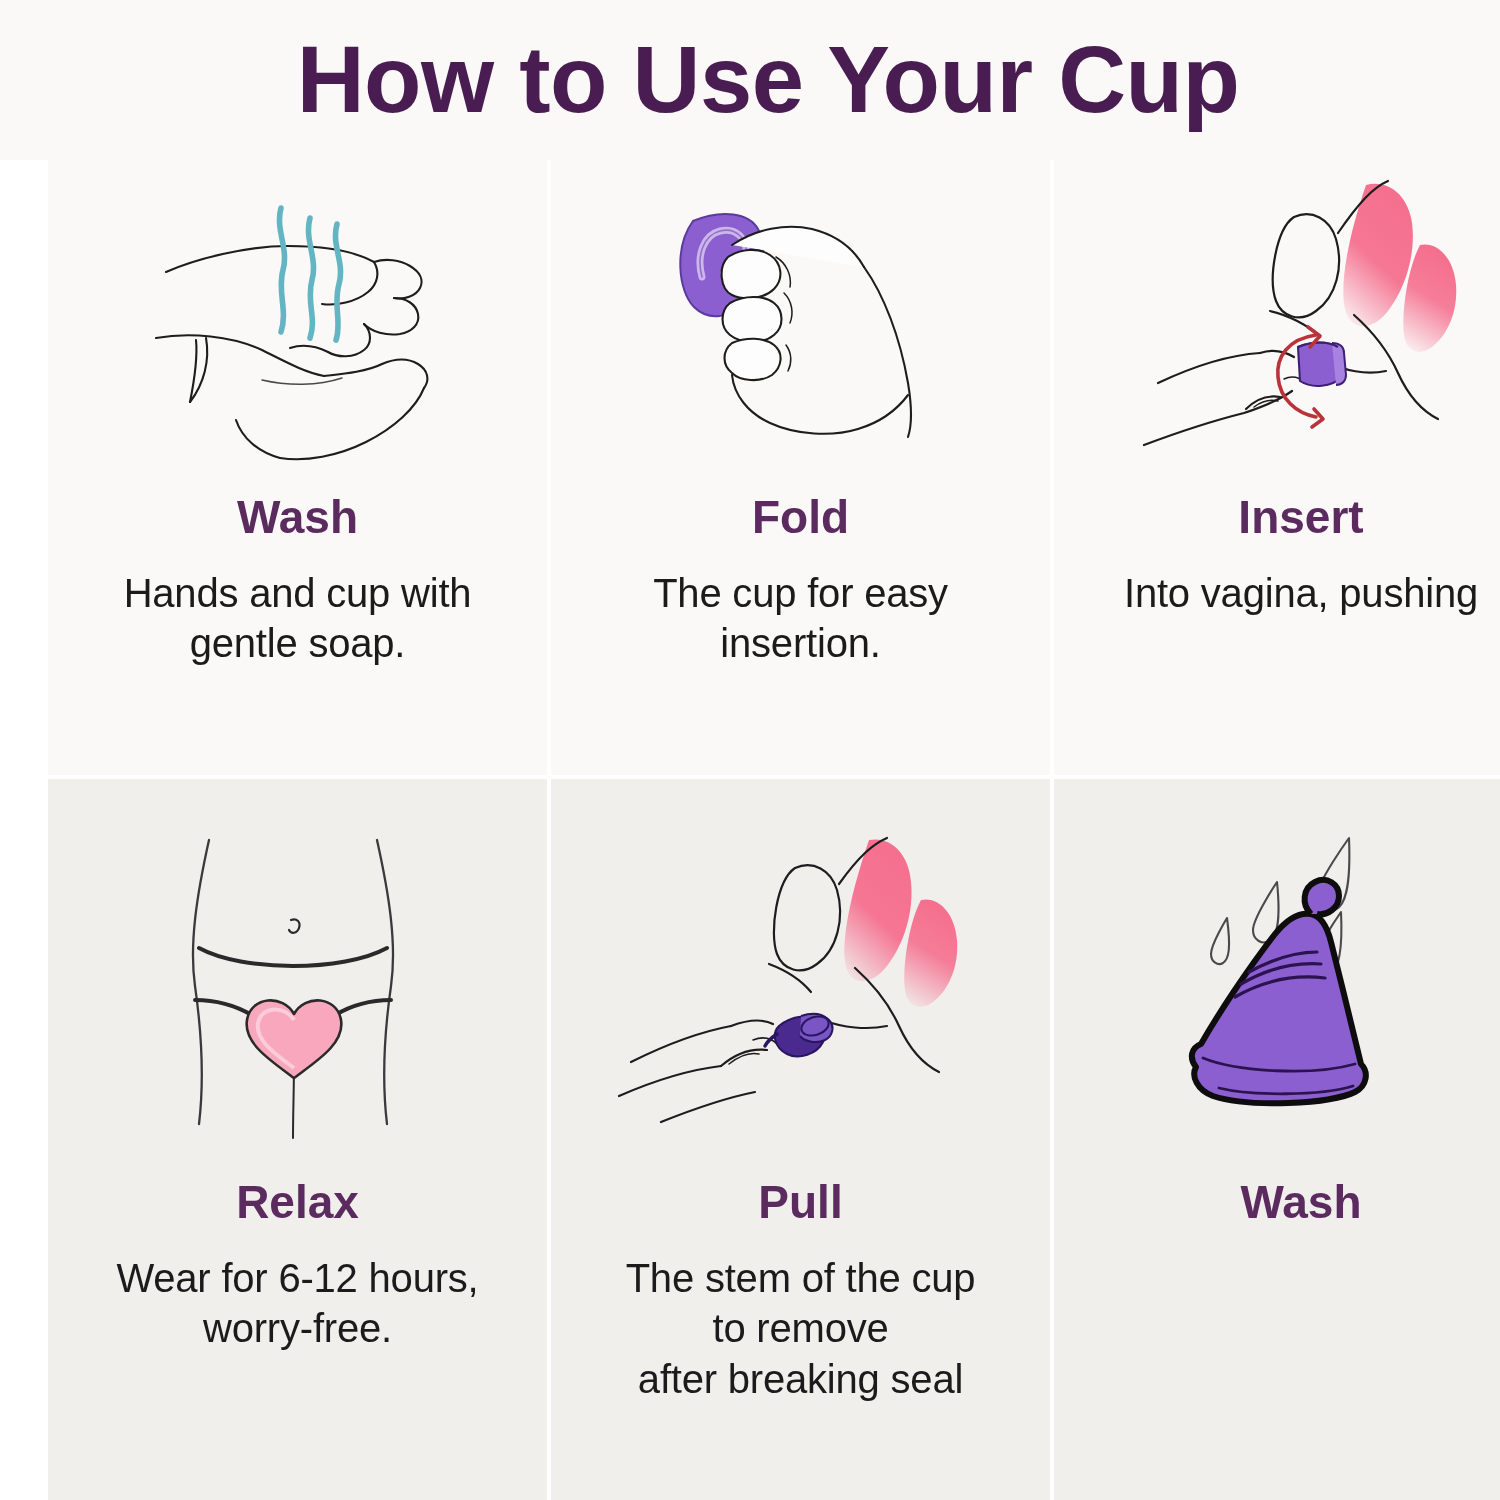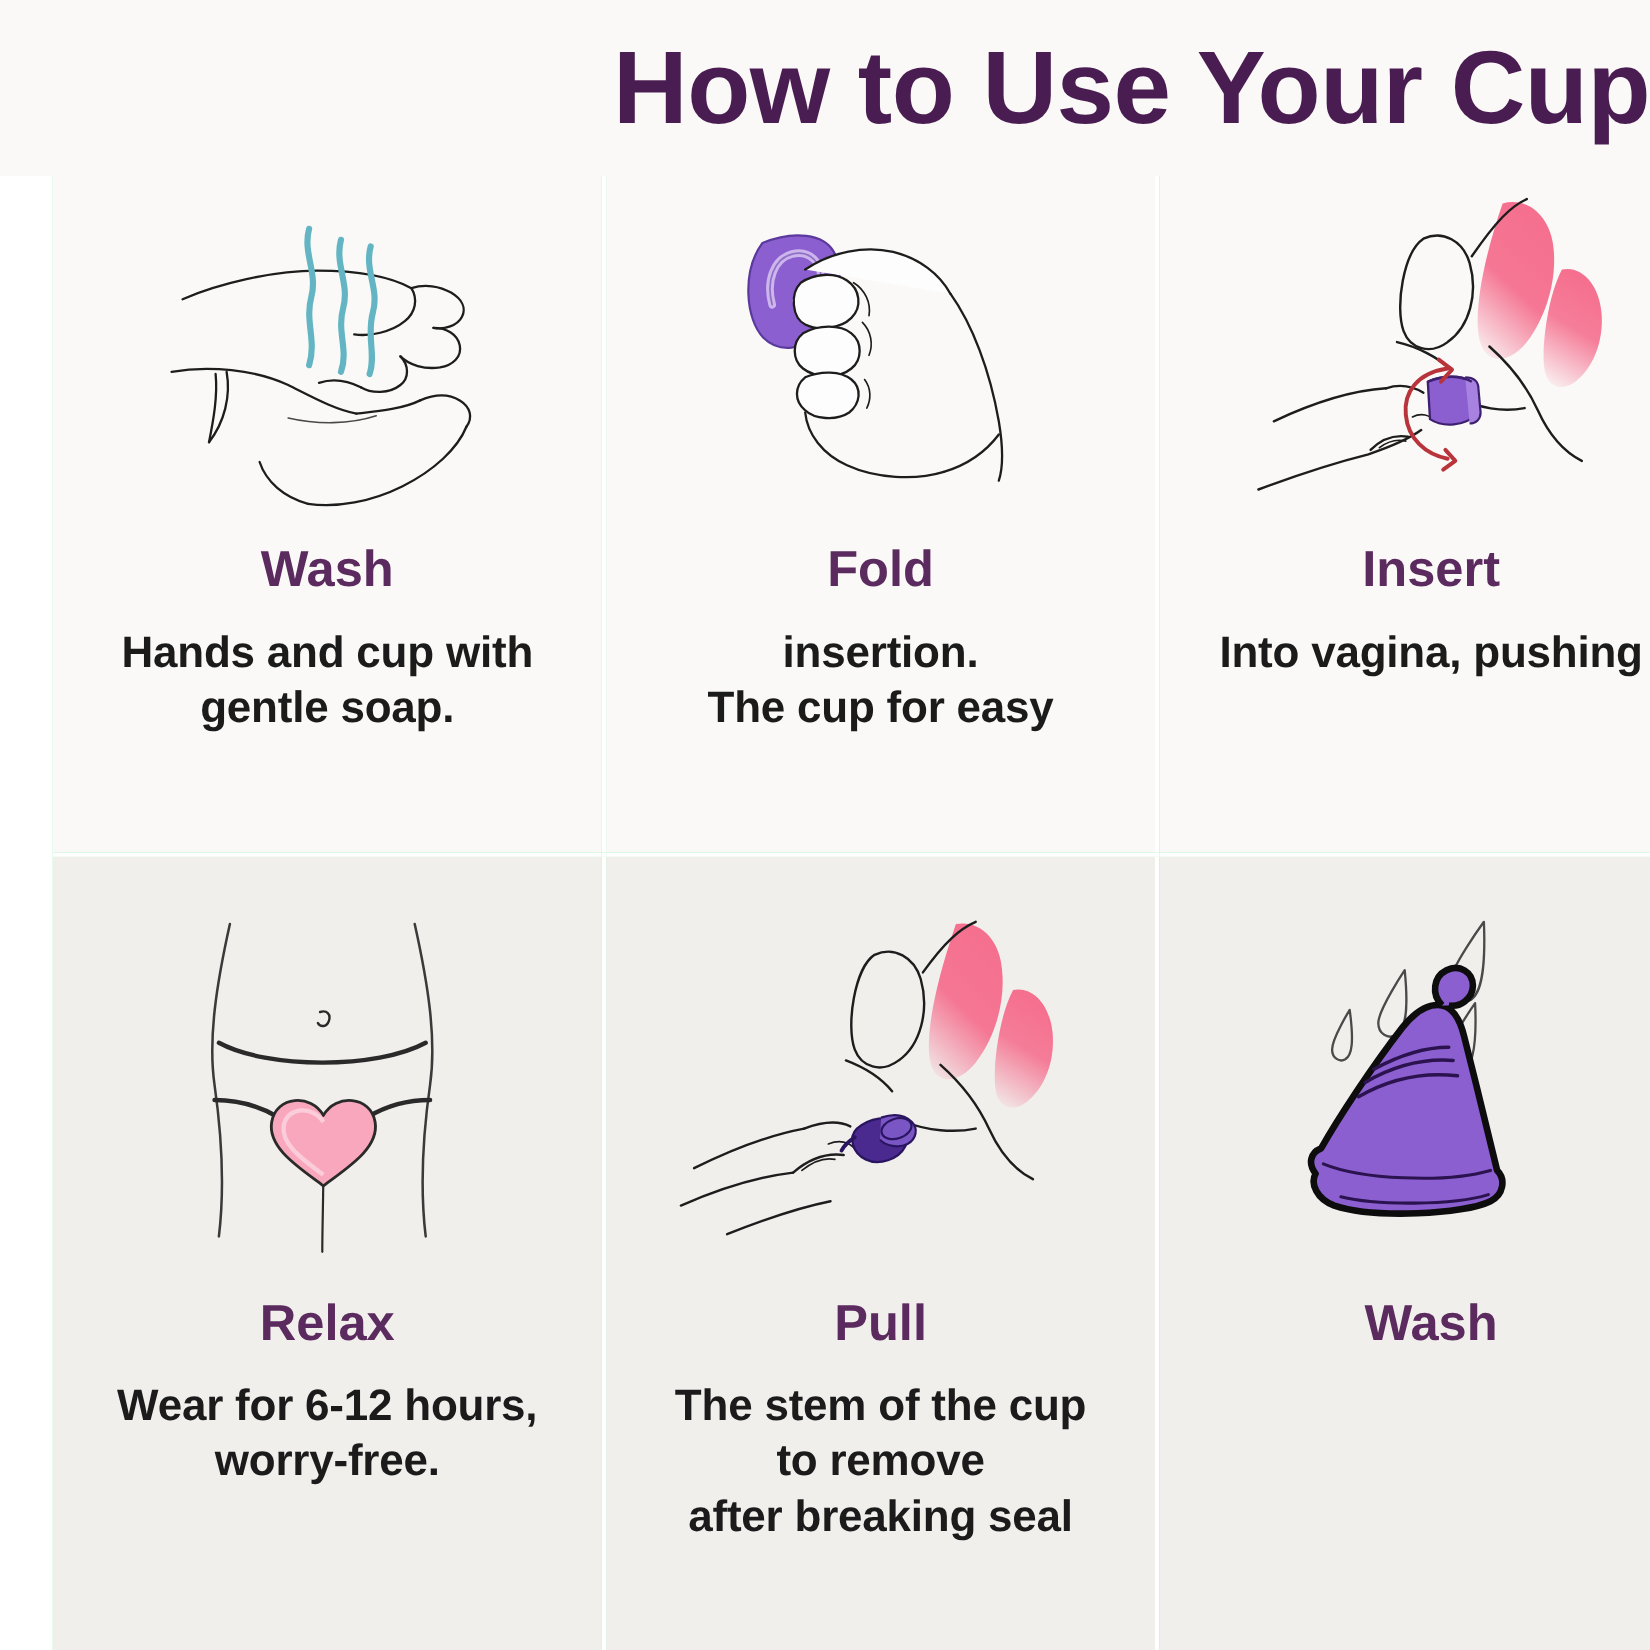--- a/index.html
+++ b/index.html
@@ -13,21 +13,21 @@
   #page {
     position:relative;
     width:1500px; height:1500px;
     background:#ffffff;
   }
 
   
   #title-band {
     position:absolute; left:0; top:0; width:1500px; height:160px;
     background:#faf9f7;
-    display:flex; align-items:center; justify-content:flex-end;padding-left:36px;
+    display:flex; align-items:center; justify-content:center;padding-left:36px;
   }
   #title {
     font-size:94px;
     font-weight:700;
     letter-spacing:-0.5px;
     color:#4a1d52;
     line-height:1;
     white-space:nowrap;
     font-family:"Liberation Sans", sans-serif;
   }
@@ -68,21 +68,21 @@
     font-size:46px;
     font-weight:700;
     letter-spacing:0px;
     line-height:1;
     margin-top:4px;
   }
   .panel.bottom .heading { margin-top:0px; }
   .desc {
     color:#1b1b1b;
     font-size:40px;
-    font-weight:700;
+    font-weight:400;
     line-height:1.26;
     text-align:center;
     margin-top:28px;
     padding:0 26px;
     letter-spacing:-0.2px;
   }
   .desc .ln { display:block; }
 </style>
 </head>
 <body>
@@ -159,22 +159,22 @@
             <path d="M222 244 C242 238 260 226 272 210" fill="none"></path>
 
             <path d="M140 72 C150 78 156 90 154 102" fill="none" stroke-width="1.5"></path>
             <path d="M148 108 C156 116 158 128 154 138" fill="none" stroke-width="1.5"></path>
             <path d="M150 160 C156 168 156 178 152 186" fill="none" stroke-width="1.5"></path>
           </g>
         </svg>
       </div>
       <div class="heading">Fold</div>
       <div class="desc">
+        <span class="ln">The cup for easy</span>
         <span class="ln">insertion.</span>
-        <span class="ln">The cup for easy</span>
       </div>
     </div>
 
     <div class="vgap"></div>
 
     <div class="panel top">
       <div class="art">
         <svg width="370" height="310" viewBox="0 0 370 310">
           <defs>
             <linearGradient id="pinkFadeA" x1="0" y1="1" x2="0.45" y2="0">

